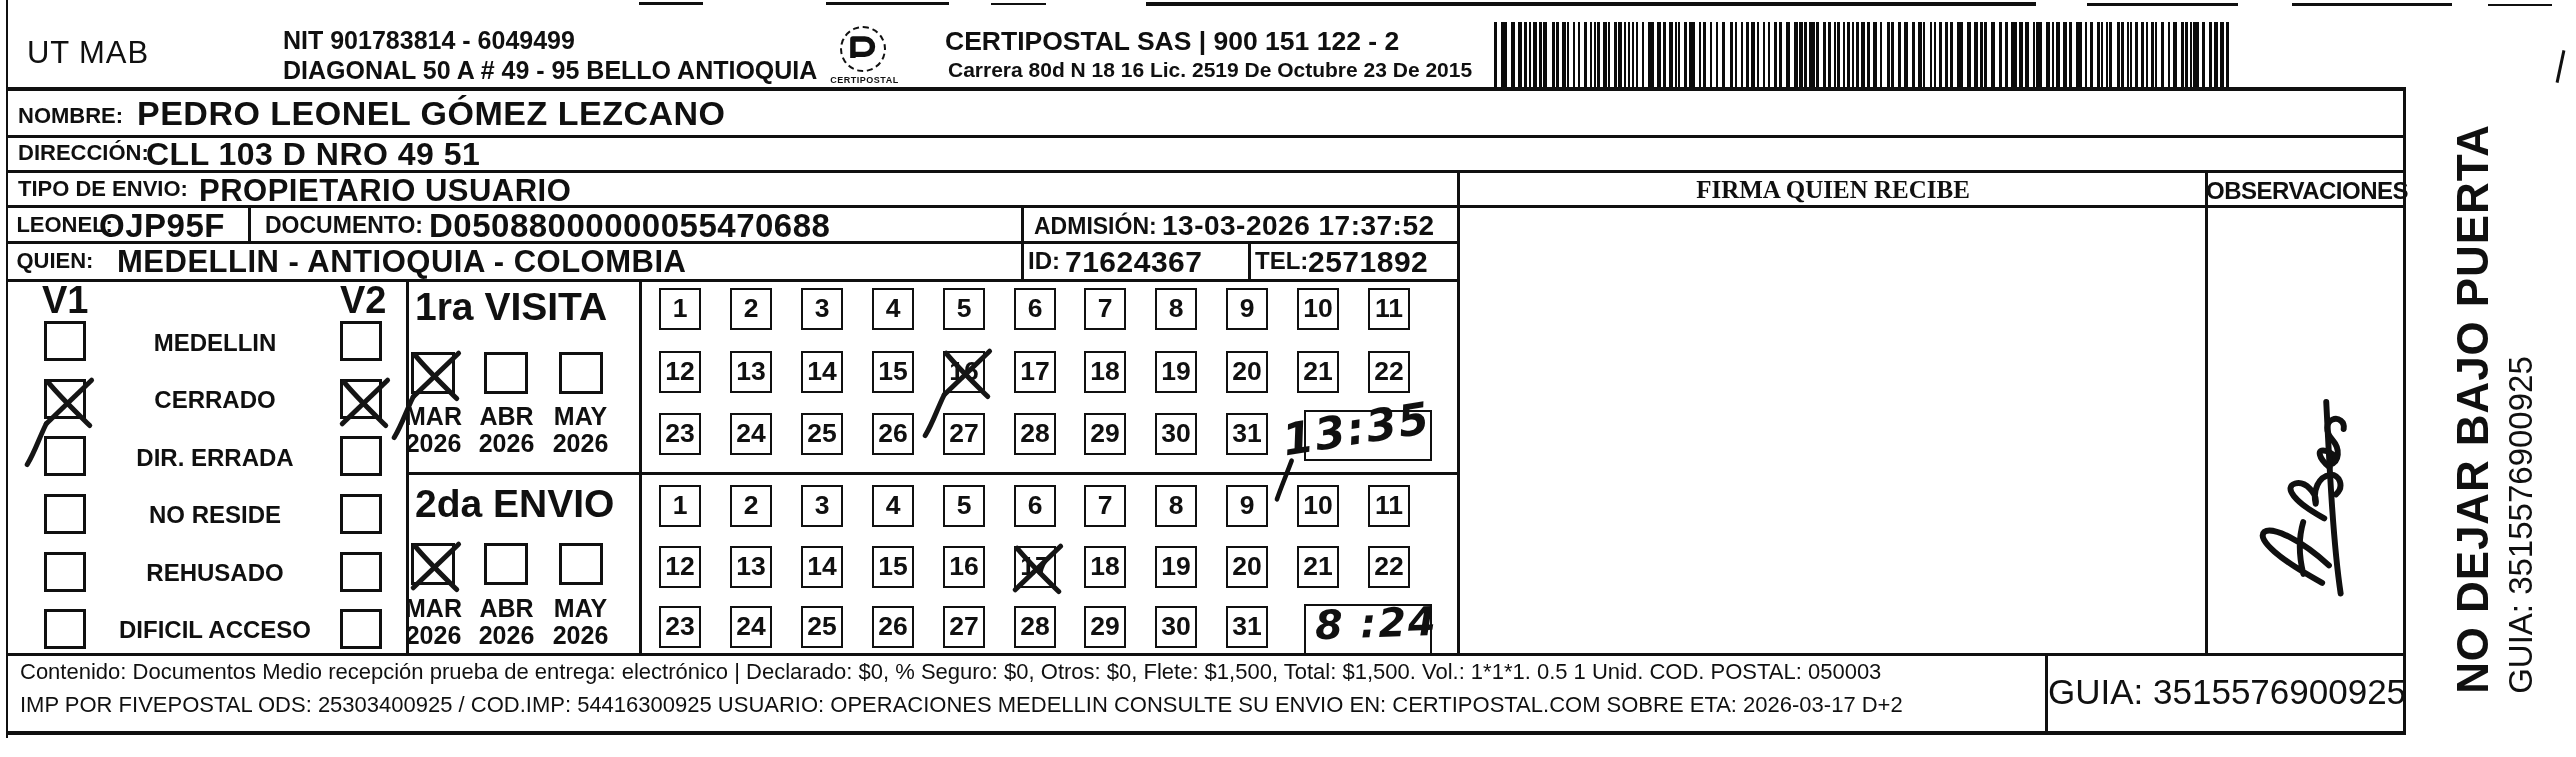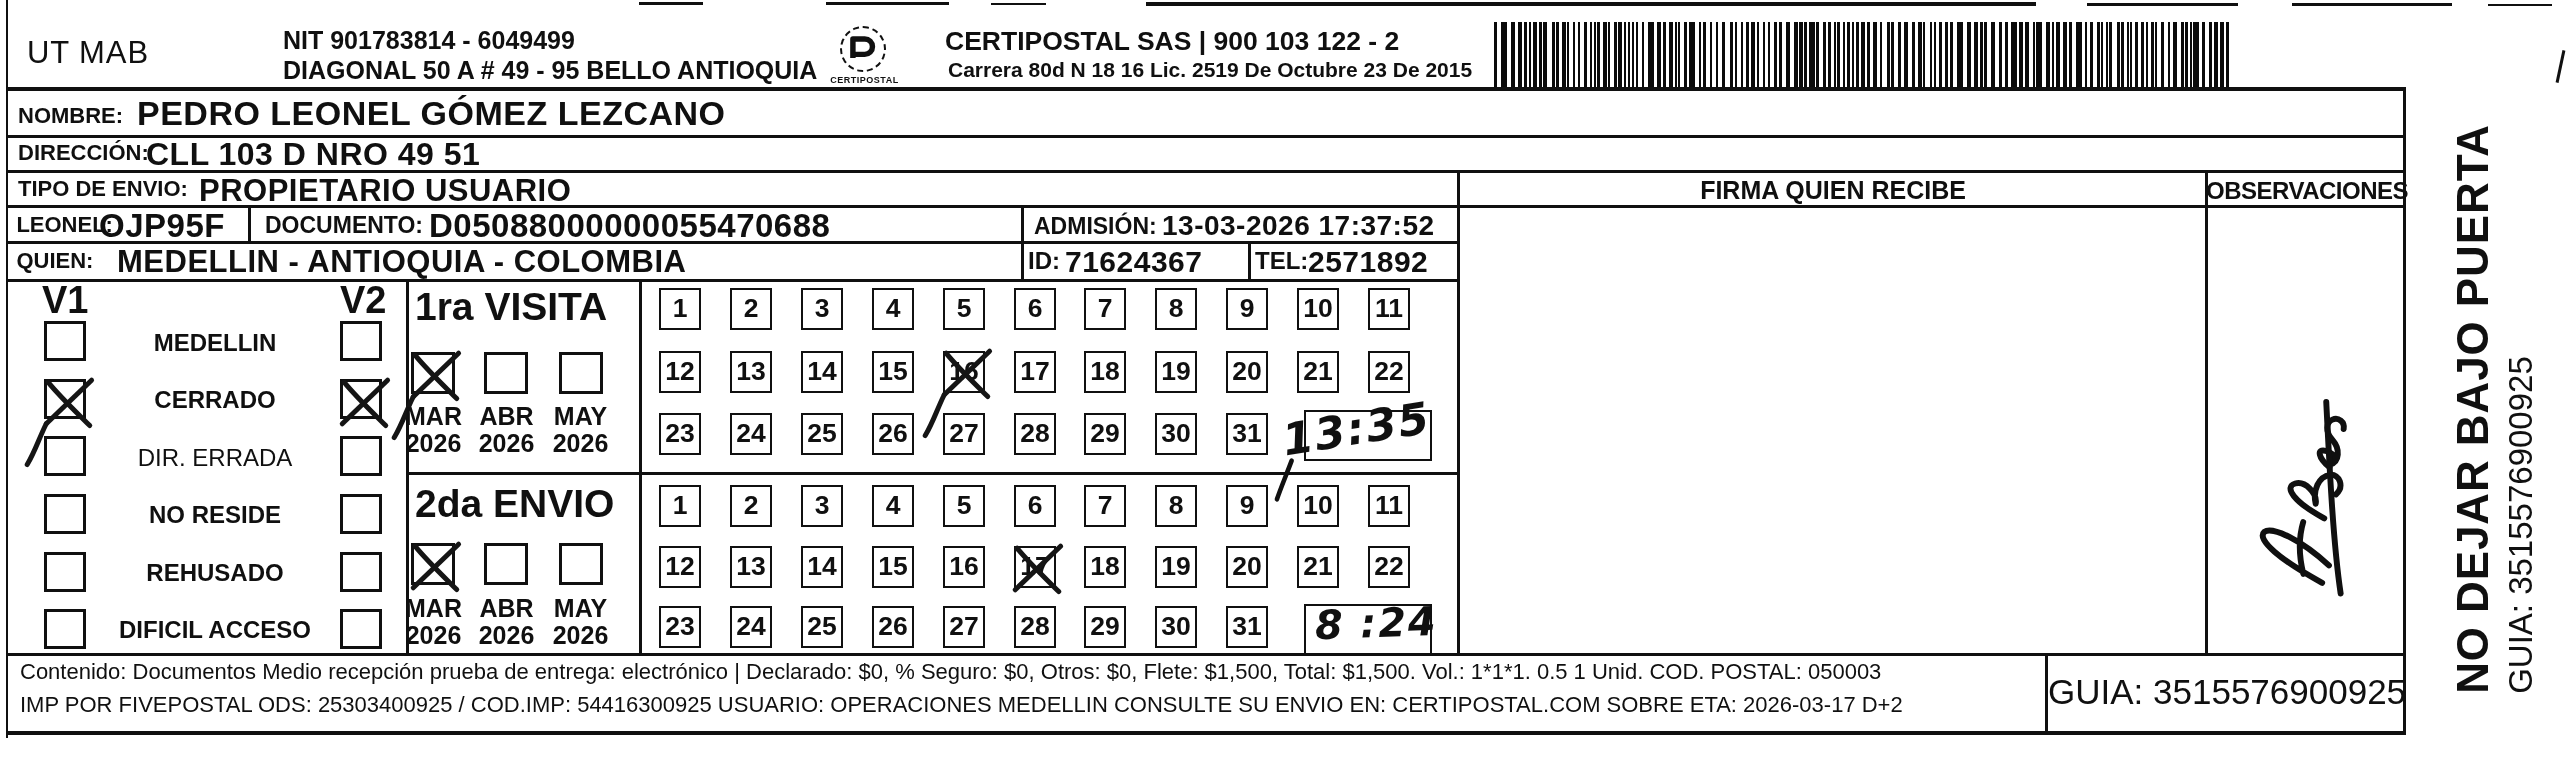--- a/index.html
+++ b/index.html
@@ -37,21 +37,21 @@
 <div class="lab" style="left:283px;top:25.6px;font-size:25px;">NIT 901783814 - 6049499</div>
 <div class="lab" style="left:283px;top:56px;font-size:25px;">DIAGONAL 50 A # 49 - 95 BELLO ANTIOQUIA</div>
 
 <div class="abs" style="left:840px;top:25.6px;width:46px;height:46px;border:2.7px dashed #101010;border-radius:50%;box-sizing:border-box;">
   <svg width="40" height="40" viewBox="0 0 44 44" style="position:absolute;left:0;top:0;">
     <path d="M12 33 V12 h13 a8.5 8.5 0 0 1 0 17 h-11" fill="none" stroke="#101010" stroke-width="6" stroke-linejoin="round"></path>
   </svg>
 </div>
 <div class="lab" style="left:825px;top:75px;width:79px;font-size:9px;text-align:center;letter-spacing:0.5px;">CERTIPOSTAL</div>
 
-<div class="lab" style="left:945px;top:25.6px;font-size:26.5px;">CERTIPOSTAL SAS | 900 103 122 - 2</div>
+<div class="lab" style="left:945px;top:25.6px;font-size:26.5px;">CERTIPOSTAL SAS | 900 151 122 - 2</div>
 <div class="lab" style="left:948px;top:58px;font-size:21px;">Carrera 80d N 18 16  Lic. 2519 De Octubre 23 De 2015</div>
 
 <div class="abs" id="barcode" style="left:1494px;top:22px;width:740px;height:68px;">
     <div style="position: absolute; left: 0px; top: 0px; width: 2.7px; height: 68px; background: rgb(10, 10, 10);"></div>
     <div style="position: absolute; left: 7.3px; top: 0px; width: 5.5px; height: 68px; background: rgb(10, 10, 10);"></div>
     <div style="position: absolute; left: 17.3px; top: 0px; width: 3.7px; height: 68px; background: rgb(10, 10, 10);"></div>
     <div style="position: absolute; left: 24px; top: 0px; width: 3.7px; height: 68px; background: rgb(10, 10, 10);"></div>
     <div style="position: absolute; left: 30px; top: 0px; width: 2.7px; height: 68px; background: rgb(10, 10, 10);"></div>
     <div style="position: absolute; left: 35px; top: 0px; width: 1.8px; height: 68px; background: rgb(10, 10, 10);"></div>
     <div style="position: absolute; left: 39px; top: 0px; width: 3.7px; height: 68px; background: rgb(10, 10, 10);"></div>
@@ -214,21 +214,21 @@
 <div class="lab" style="left:1034px;top:213px;font-size:23px;">ADMISIÓN:</div>
 <div class="val" style="left:1162px;top:210px;font-size:28px;">13-03-2026 17:37:52</div>
 
 <div class="lab" style="left:16.4px;top:248px;font-size:22px;">QUIEN:</div>
 <div class="val" style="left:117px;top:244px;font-size:31px;">MEDELLIN - ANTIOQUIA - COLOMBIA</div>
 <div class="lab" style="left:1028px;top:247px;font-size:24px;">ID:</div>
 <div class="val" style="left:1065px;top:245px;font-size:30px;">71624367</div>
 <div class="lab" style="left:1255px;top:247px;font-size:24px;">TEL:</div>
 <div class="val" style="left:1308px;top:245px;font-size:30px;">2571892</div>
 
-<div class="hdr" style="left:1461px;top:176px;width:744px;font-size:25px;">FIRMA QUIEN RECIBE</div>
+<div class="hdr" style="left:1461px;top:176px;width:744px;font-size:25px;font-family:Liberation Serif, serif;">FIRMA QUIEN RECIBE</div>
 <div class="hdr" style="left:2206px;top:177px;width:197px;font-size:24px;letter-spacing:-0.5px;">OBSERVACIONES</div>
 
 <div class="lab" style="left:42px;top:279px;font-size:38px;">V1</div>
 <div class="lab" style="left:340px;top:279px;font-size:38px;">V2</div>
 <div id="statusPanel" class="abs" style="left:0;top:0;">
     <div style="position: absolute; left: 91px; top: 329px; width: 248px; text-align: center; font-weight: 700; font-size: 24px;">MEDELLIN</div>
     <div class="ckbox" style="position: absolute; left: 44px; top: 321px;"></div>
     <div class="ckbox" style="position: absolute; left: 340px; top: 321px;"></div>
     <div style="position: absolute; left: 91px; top: 386px; width: 248px; text-align: center; font-weight: 700; font-size: 24px;">CERRADO</div>
     <div class="ckbox" style="position: absolute; left: 44px; top: 379px;">
@@ -241,21 +241,21 @@
       </svg>
     </div>
     <div class="ckbox" style="position: absolute; left: 340px; top: 379px;">
       <svg class="xsvg" width="58" height="58" viewBox="0 0 64 64">
         <g fill="none" stroke="#151515" stroke-width="5.5" stroke-linecap="round">
           <path d="M8 56 L58 8"></path>
           <path d="M10 10 C24 27 40 42 56 58"></path>
         </g>
       </svg>
     </div>
-    <div style="position: absolute; left: 91px; top: 444px; width: 248px; text-align: center; font-weight: 400; font-size: 24px;">DIR. ERRADA</div>
+    <div style="position: absolute; left: 91px; top: 444px; width: 248px; text-align: center; font-weight: 700; font-size: 24px;">DIR. ERRADA</div>
     <div class="ckbox" style="position: absolute; left: 44px; top: 436px;"></div>
     <div class="ckbox" style="position: absolute; left: 340px; top: 436px;"></div>
     <div style="position: absolute; left: 91px; top: 501px; width: 248px; text-align: center; font-weight: 700; font-size: 24px;">NO RESIDE</div>
     <div class="ckbox" style="position: absolute; left: 44px; top: 494px;"></div>
     <div class="ckbox" style="position: absolute; left: 340px; top: 494px;"></div>
     <div style="position: absolute; left: 91px; top: 559px; width: 248px; text-align: center; font-weight: 700; font-size: 24px;">REHUSADO</div>
     <div class="ckbox" style="position: absolute; left: 44px; top: 552px;"></div>
     <div class="ckbox" style="position: absolute; left: 340px; top: 552px;"></div>
     <div style="position: absolute; left: 91px; top: 616px; width: 248px; text-align: center; font-weight: 700; font-size: 24px;">DIFICIL ACCESO</div>
     <div class="ckbox" style="position: absolute; left: 44px; top: 609px;"></div>

